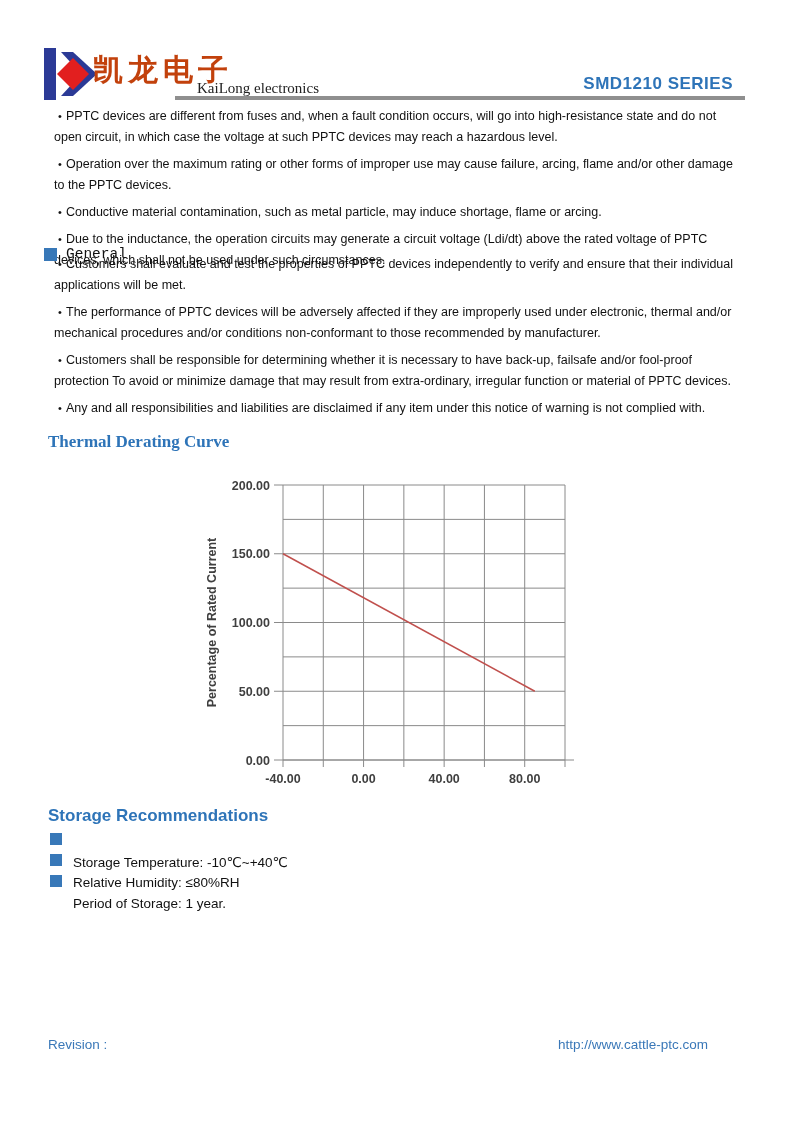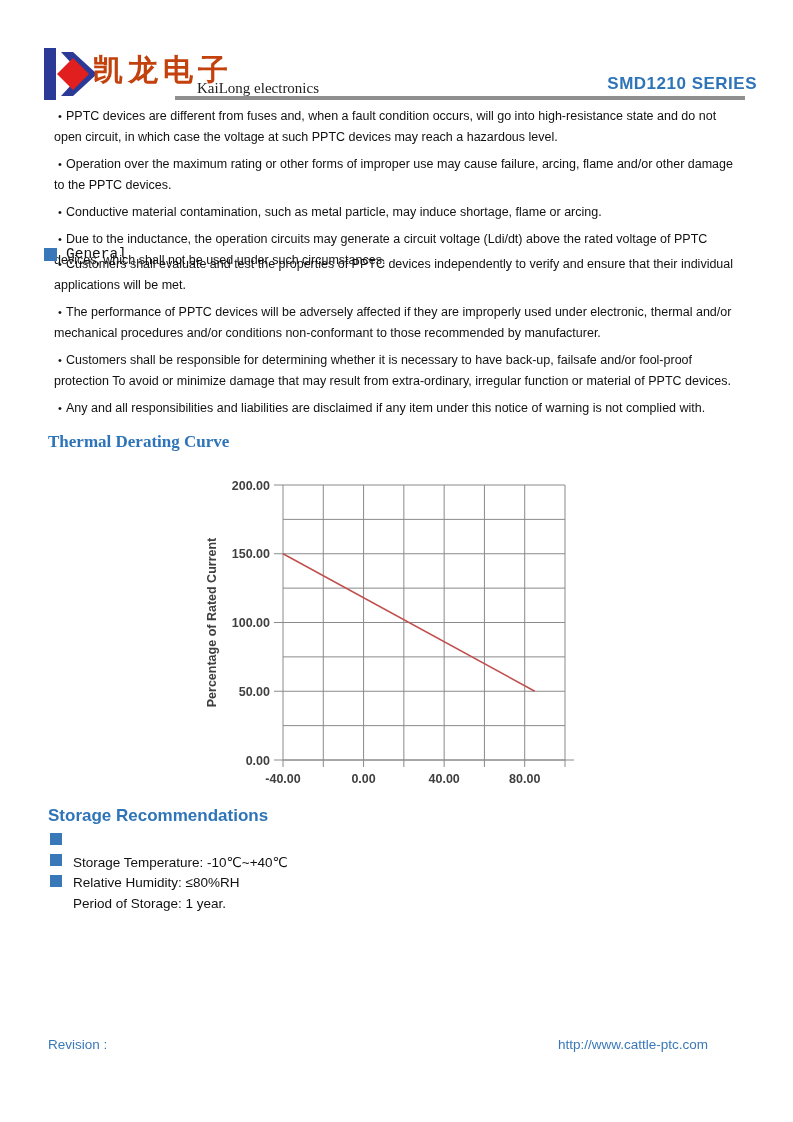--- a/index.html
+++ b/index.html
@@ -18,21 +18,21 @@
   html,body{background:#fff;}
   body{font-family:"Liberation Sans","DejaVu Sans",sans-serif;color:var(--body-ink);}
   .page{position:relative;width:793px;height:1122px;background:#fff;overflow:hidden;}
 
   
   .logo-k{position:absolute;left:44px;top:46px;width:56px;height:56px;}
   .logo-cn{position:absolute;left:93px;top:50px;font-size:30px;font-weight:bold;
            letter-spacing:5px;color:#c2410c;font-family:"DejaVu Sans","Liberation Sans",sans-serif;}
   .logo-en{position:absolute;left:197px;top:80px;font-size:15px;color:#222;
            font-family:"Liberation Serif","DejaVu Serif",serif;}
-  .series-title{position:absolute;right:36px;top:74px;font-size:17px;font-weight:bold;
+  .series-title{position:absolute;right:60px;top:74px;font-size:17px;font-weight:bold;
            color:var(--accent-blue);letter-spacing:.5px;text-align:center;}
   .header-rule{position:absolute;left:175px;top:96px;width:570px;height:4px;background:var(--rule-gray);}
 
   
   .warn-block{position:absolute;left:48px;width:700px;font-size:12.5px;line-height:21px;color:#111;}
   .warn{margin:6px;}
   .warn .dot{display:inline-block;width:12px;text-align:center;font-size:11px;}
   .blk1{top:100px;}
   .blk2{top:248px;}
 

